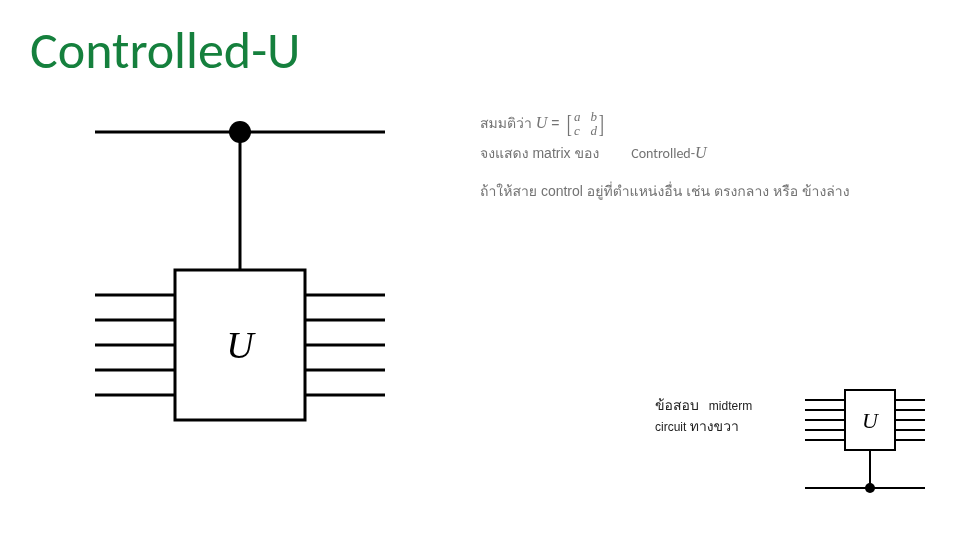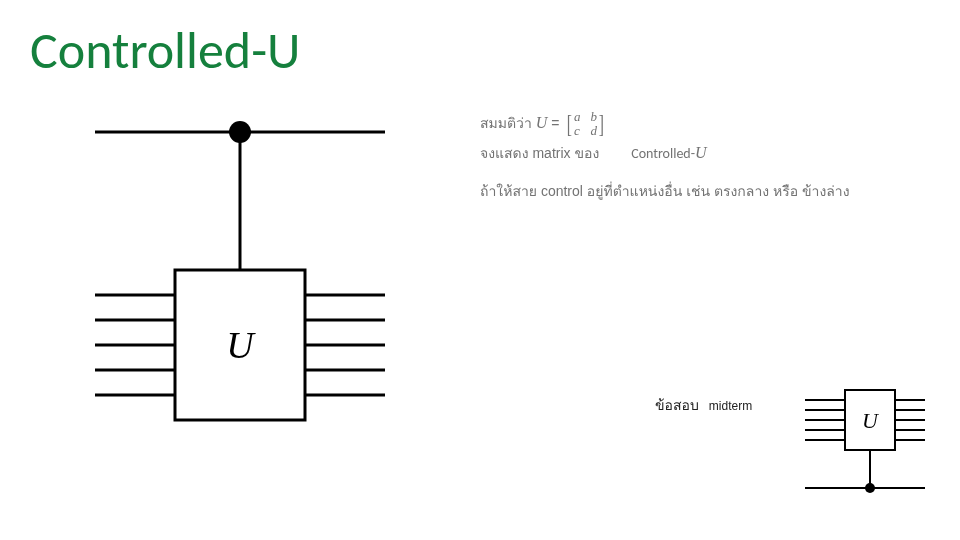--- a/index.html
+++ b/index.html
@@ -143,20 +143,24 @@
     <span class="ctrl-u">Controlled-</span><span class="u-sym">U</span>
   </div>
   <div class="line3">ถ้าให้สาย control อยู่ที่ตำแหน่งอื่น เช่น ตรงกลาง หรือ ข้างล่าง</div>
 </div>
 
 <div class="midterm-note">
   <div>
     <span class="tiny">ข้อสอบ</span>&nbsp;&nbsp;
     <span>midterm</span>
   </div>
+  <div>
+    <span>circuit</span>
+    <span class="tiny">ทางขวา</span>
+  </div>
 </div>
 
 <div class="small-diagram">
   <svg width="130" height="130" viewBox="0 0 130 130">
 
     <rect x="45" y="10" width="50" height="60" fill="#fff" stroke="#000" stroke-width="2"></rect>
     <text x="70" y="48" text-anchor="middle" class="u-label" font-size="22" fill="#000">U</text>
 
     <line x1="5" y1="20" x2="45" y2="20" stroke="#000" stroke-width="2"></line>
     <line x1="5" y1="30" x2="45" y2="30" stroke="#000" stroke-width="2"></line>

